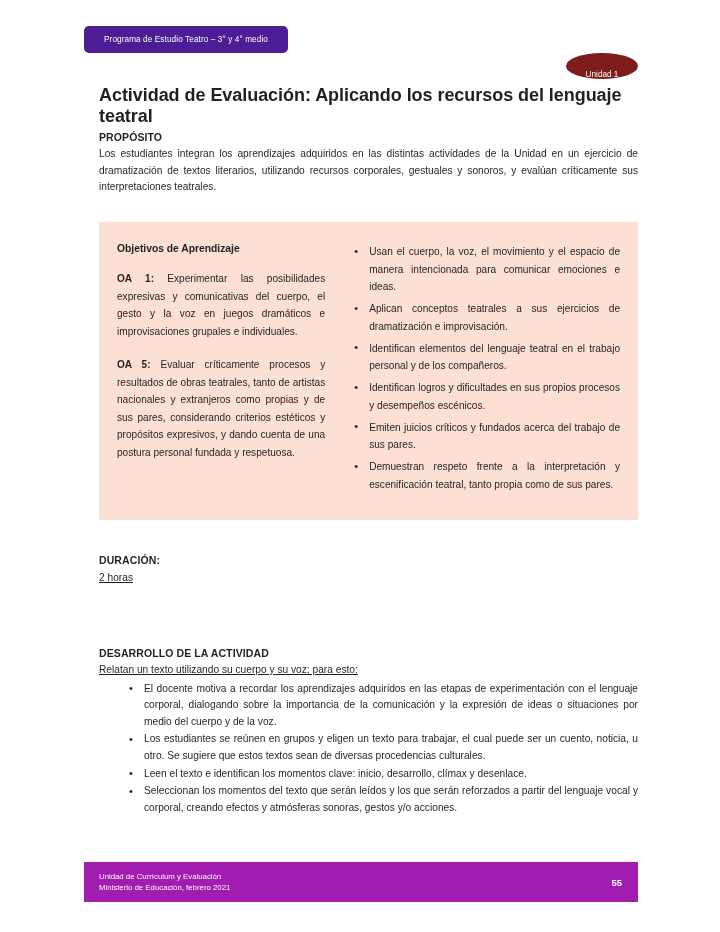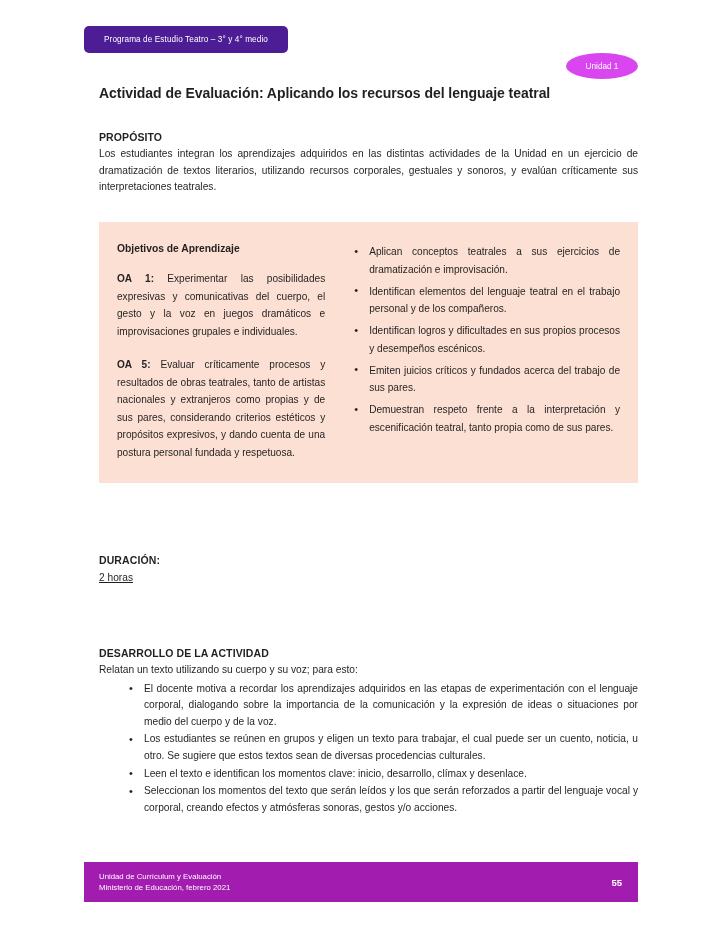--- a/index.html
+++ b/index.html
@@ -45,24 +45,24 @@
     letter-spacing: 0.1px;
     white-space: nowrap;
   }
 
   .unit-badge {
     position: absolute;
     left: 566px;
     top: 27px;
     width: 72px;
     height: 26px;
-    background: #d946ef;
+    background: #7f1d1d;
     border-radius: 50%;
     display: flex;
-    align-items: center;
+    align-items: flex-end;
     justify-content: center;
   }
 
   .unit-badge-label {
     color: #ffffff;
     font-size: 8.2px;
     white-space: nowrap;
   }
 
   
@@ -71,21 +71,21 @@
     left: 99px;
     top: 0;
     width: 539px;
   }
 
   .page-title {
     position: absolute;
     top: 85px;
     left: 0;
     width: 539px;
-    font-size: 14px;
+    font-size: 18px;
     font-weight: bold;
     color: #231f20;
     letter-spacing: -0.05px;
   }
 
   .section-heading {
     font-size: 10.5px;
     font-weight: bold;
     color: #231f20;
     letter-spacing: 0.1px;
@@ -182,21 +182,21 @@
   #duracion-block .body-text { text-align: left; text-decoration: underline; }
 
   
   #desarrollo-block {
     position: absolute;
     top: 622px;
     left: 0;
     width: 539px;
   }
   #desarrollo-block .section-heading { margin-bottom: 3px; margin-top: 25px; }
-  #desarrollo-block .intro { text-align: left; margin-bottom: 2px; }
+  #desarrollo-block .intro { text-align: left; margin-bottom: 2px; text-decoration: underline; }
 
   .dev-list {
     list-style: none;
     margin: 0;
     padding: 0;
   }
 
   .dev-item {
     position: relative;
     font-size: 10.2px;
@@ -266,20 +266,21 @@
   <div class="oa-table">
     <div class="oa-col-left">
       <div class="oa-col-header">Objetivos de Aprendizaje</div>
       <div id="objetivos-container">
           <div class="oa-item"><span class="oa-code">OA 1:</span><span> Experimentar las posibilidades expresivas y comunicativas del cuerpo, el gesto y la voz en juegos dramáticos e improvisaciones grupales e individuales.</span></div>
           <div class="oa-item"><span class="oa-code">OA 5:</span><span> Evaluar críticamente procesos y resultados de obras teatrales, tanto de artistas nacionales y extranjeros como propias y de sus pares, considerando criterios estéticos y propósitos expresivos, y dando cuenta de una postura personal fundada y respetuosa.</span></div>
         </div>
     </div>
     <div class="oa-col-right">
       <ul class="ind-list" id="indicadores-container">
+          <li class="ind-item">Usan el cuerpo, la voz, el movimiento y el espacio de manera intencionada para comunicar emociones e ideas.</li>
           <li class="ind-item">Aplican conceptos teatrales a sus ejercicios de dramatización e improvisación.</li>
           <li class="ind-item">Identifican elementos del lenguaje teatral en el trabajo personal y de los compañeros.</li>
           <li class="ind-item">Identifican logros y dificultades en sus propios procesos y desempeños escénicos.</li>
           <li class="ind-item">Emiten juicios críticos y fundados acerca del trabajo de sus pares.</li>
           <li class="ind-item">Demuestran respeto frente a la interpretación y escenificación teatral, tanto propia como de sus pares.</li>
         </ul>
     </div>
   </div>
 
   <div id="duracion-block">

